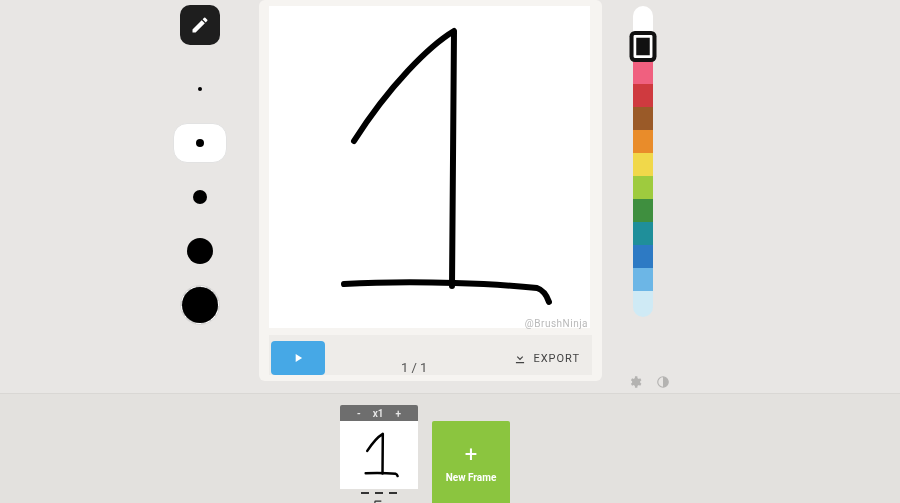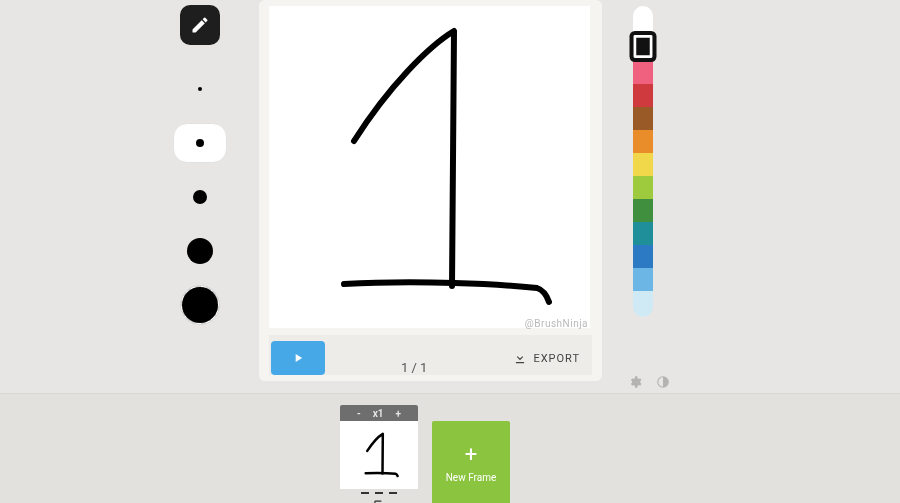--- a/index.html
+++ b/index.html
@@ -59,21 +59,21 @@
   .thumb-top span{color:#e9e9e9;font-size:10px;font-weight:600;cursor:pointer}
   .thumb-body{width:100%;height:68px;background:#fff;display:flex;align-items:center;justify-content:center}
   .thumb-body svg{overflow:visible}
   .thumb-bottom{width:100%;height:12px;display:flex;justify-content:center;gap:6px;align-items:center;margin-top:-2px}
   .thumb-bottom .dash{width:8px;height:2px;background:#333}
   .thumb-dup{margin-top:0px}
   .thumb-dup svg{width:14px;height:14px}
 
   .new-frame{width:78px;height:84px;background:#8bc53f;border-radius:2px;display:flex;flex-direction:column;align-items:center;justify-content:center;gap:6px;cursor:pointer;margin-top:16px}
   .new-frame .plus{color:#fff;font-size:22px;line-height:1}
-  .new-frame .lbl{color:#fff;font-size:10px;font-weight:400}
+  .new-frame .lbl{color:#fff;font-size:10px;font-weight:700}
 
   .drawn-1{stroke:#000;stroke-width:6;fill:none;stroke-linecap:round;stroke-linejoin:round}
 </style>
 </head>
 <body>
 
 <div class="workspace">
 
   <div class="tool-col">
     <div class="tool-btn active">

